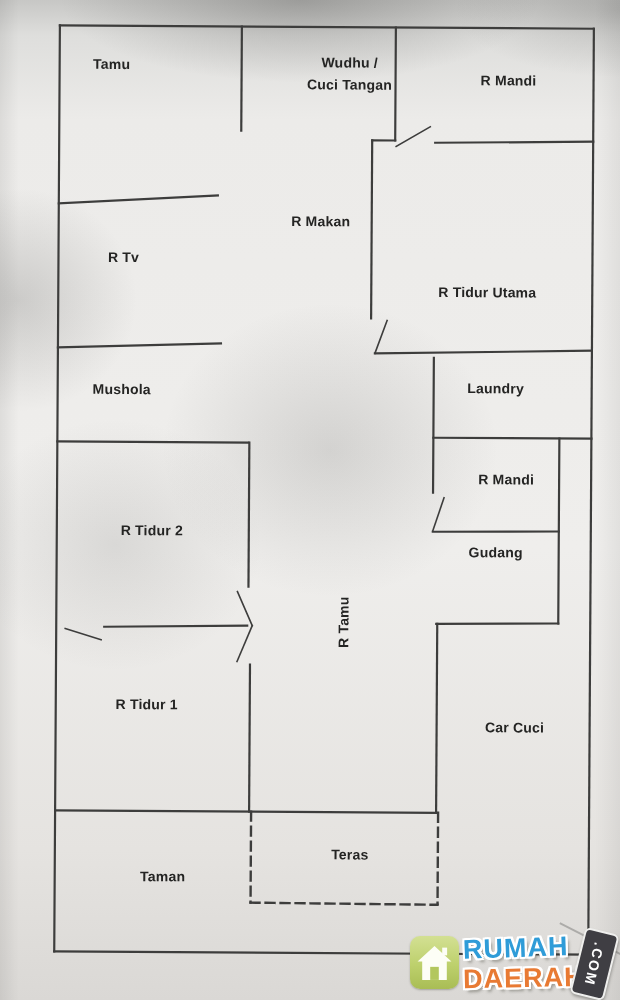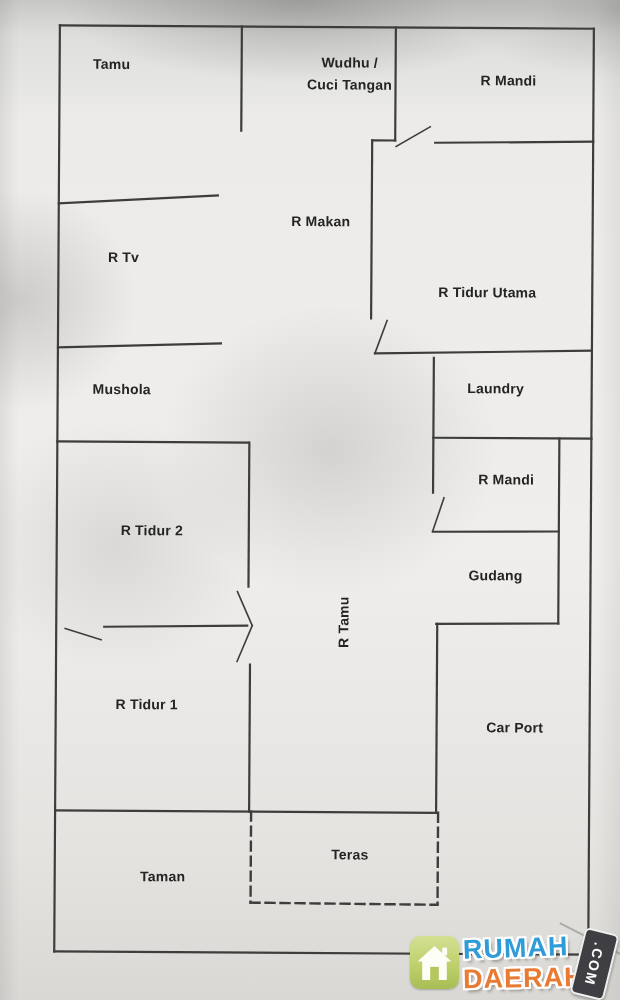--- a/index.html
+++ b/index.html
@@ -109,24 +109,24 @@
         <div class="room-label" style="left: 318px; top: 74px; transform: translate(-50%, -50%); margin-left: 29px;">Wudhu /
 Cuci Tangan</div>
         <div class="room-label" style="left: 506px; top: 80px; transform: translate(-50%, -50%);">R Mandi</div>
         <div class="room-label" style="left: 319px; top: 222px; transform: translate(-50%, -50%);">R Makan</div>
         <div class="room-label" style="left: 486px; top: 247px; transform: translate(-50%, -50%); margin-top: 45px;">R Tidur Utama</div>
         <div class="room-label" style="left: 122px; top: 259px; transform: translate(-50%, -50%);">R Tv</div>
         <div class="room-label" style="left: 121px; top: 391px; transform: translate(-50%, -50%);">Mushola</div>
         <div class="room-label" style="left: 495px; top: 388px; transform: translate(-50%, -50%);">Laundry</div>
         <div class="room-label" style="left: 506px; top: 479px; transform: translate(-50%, -50%);">R Mandi</div>
         <div class="room-label" style="left: 152px; top: 532px; transform: translate(-50%, -50%); text-align: center;">R Tidur 2</div>
-        <div class="room-label" style="left: 496px; top: 575px; transform: translate(-50%, -50%);">Gudang</div>
+        <div class="room-label" style="left: 496px; top: 552px; transform: translate(-50%, -50%);">Gudang</div>
         <div class="room-label" style="left: 345px; top: 622px; transform: translate(-50%, -50%) rotate(-90deg);">R Tamu</div>
         <div class="room-label" style="left: 134px; top: 706px; transform: translate(-50%, -50%); padding-left: 28px;">R Tidur 1</div>
-        <div class="room-label" style="left: 516px; top: 727px; transform: translate(-50%, -50%);">Car Port</div>
+        <div class="room-label" style="left: 516px; top: 727px; transform: translate(-50%, -50%);">Car Cuci</div>
         <div class="room-label" style="left: 352px; top: 855px; transform: translate(-50%, -50%);">Teras</div>
         <div class="room-label" style="left: 165px; top: 878px; transform: translate(-50%, -50%);">Taman</div>
       </div>
   </div>
 
   <div class="crease"></div>
 
   <div id="watermark">
     <div id="wm-badge">
       <svg width="37" height="40" viewBox="0 0 24 26">

